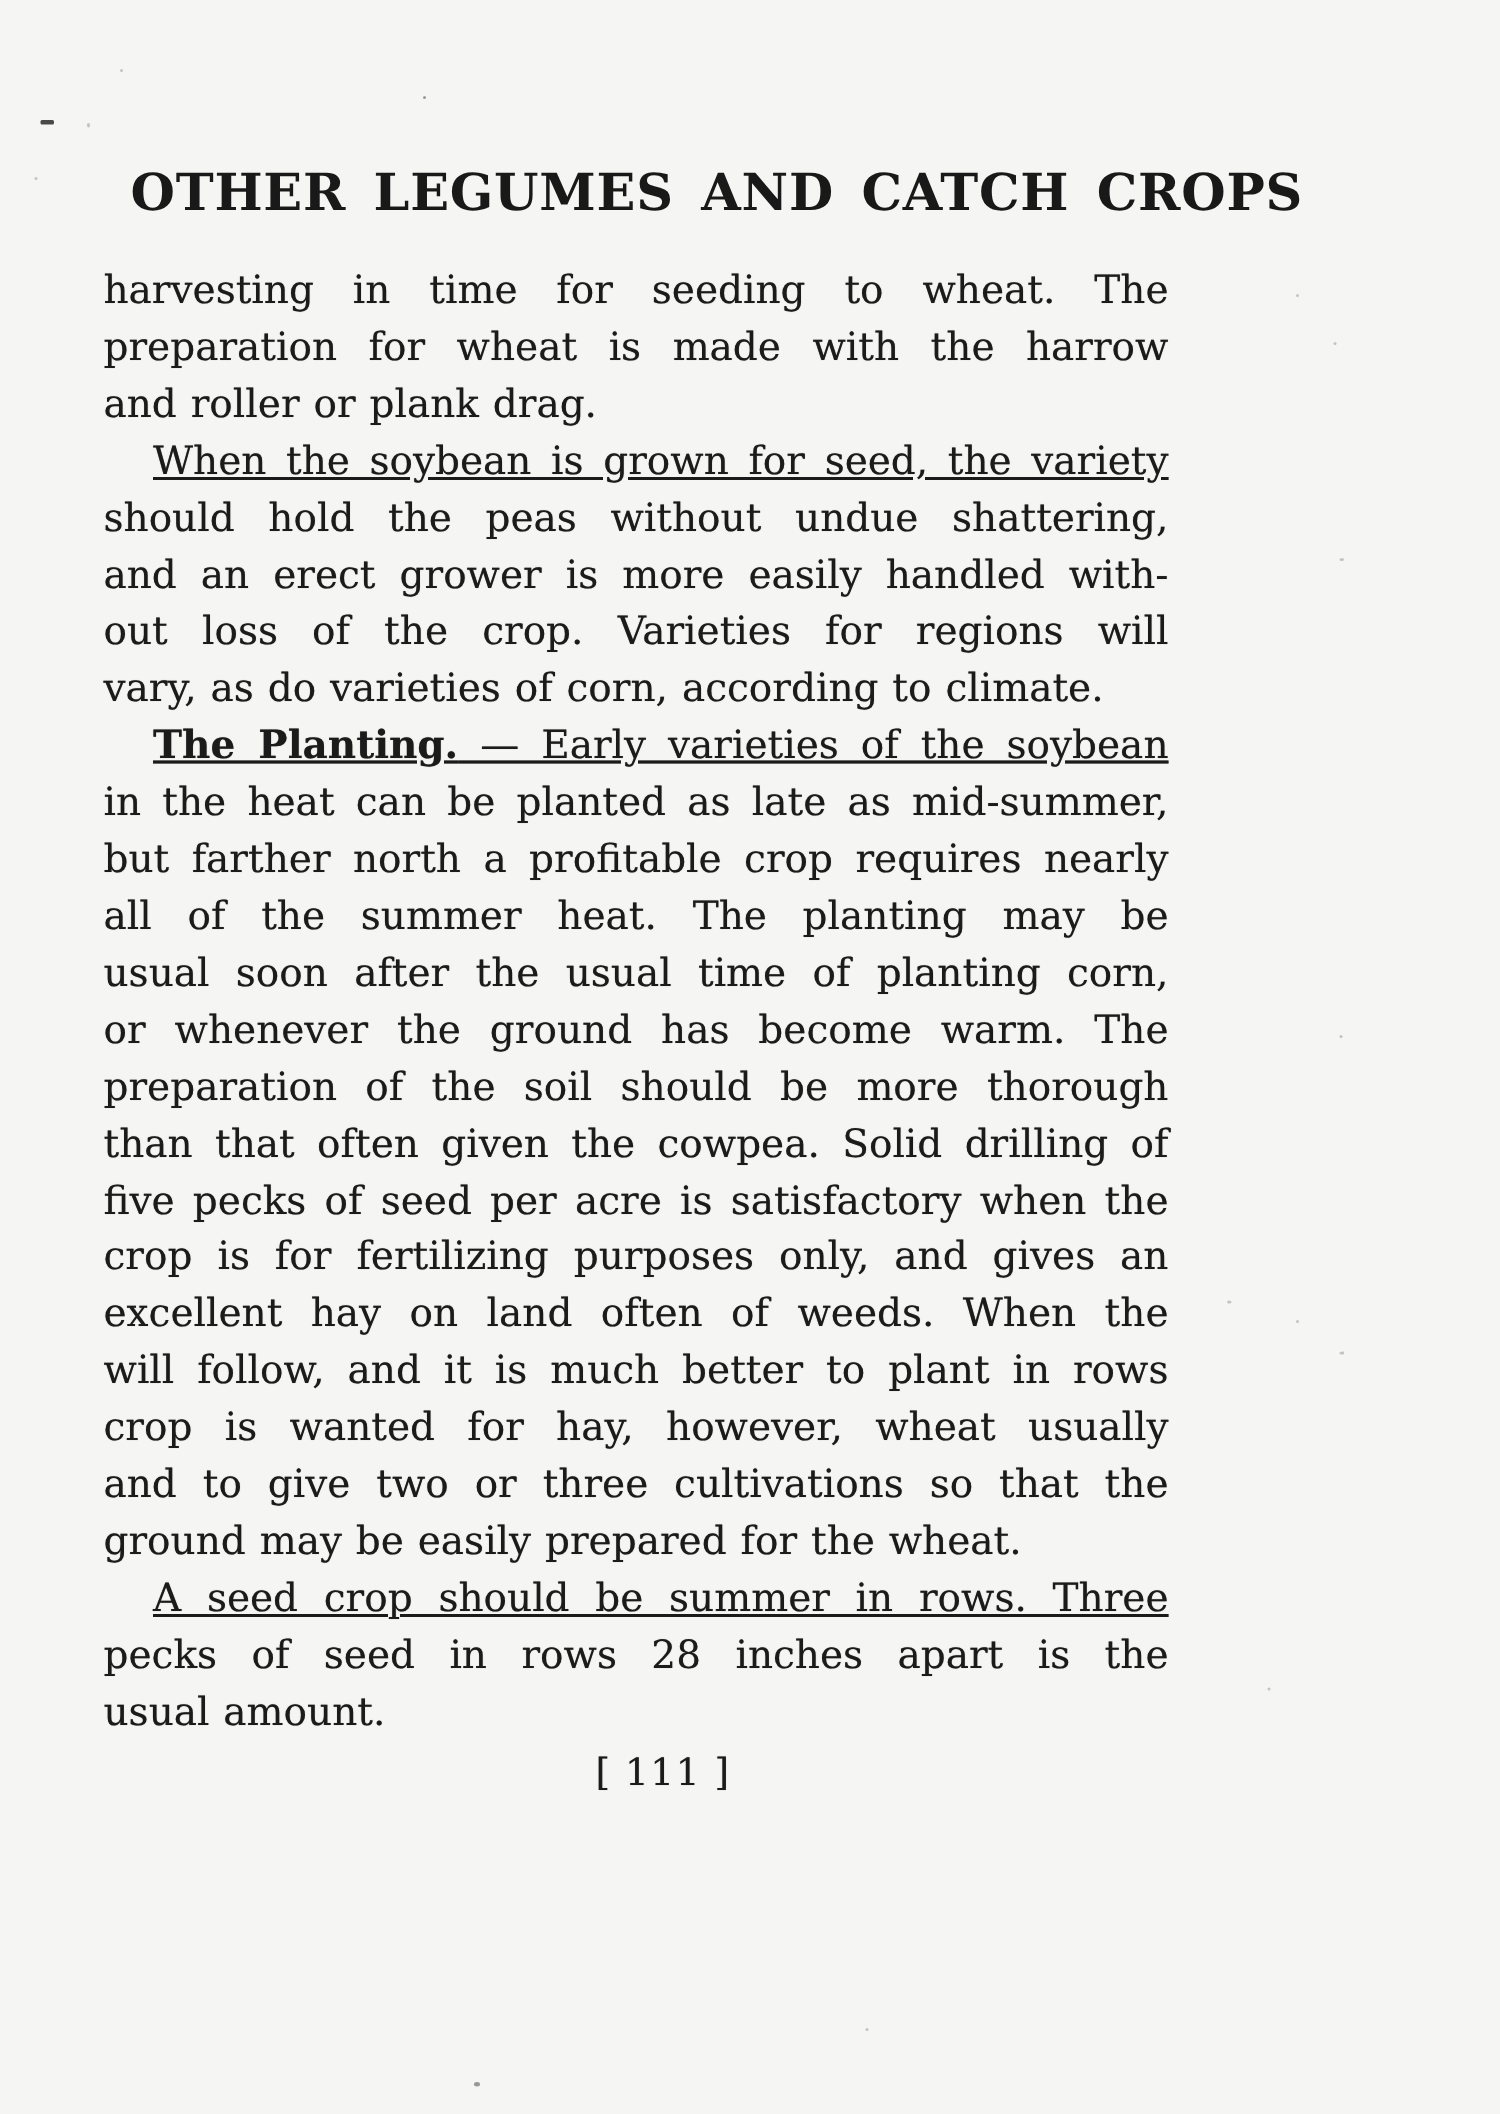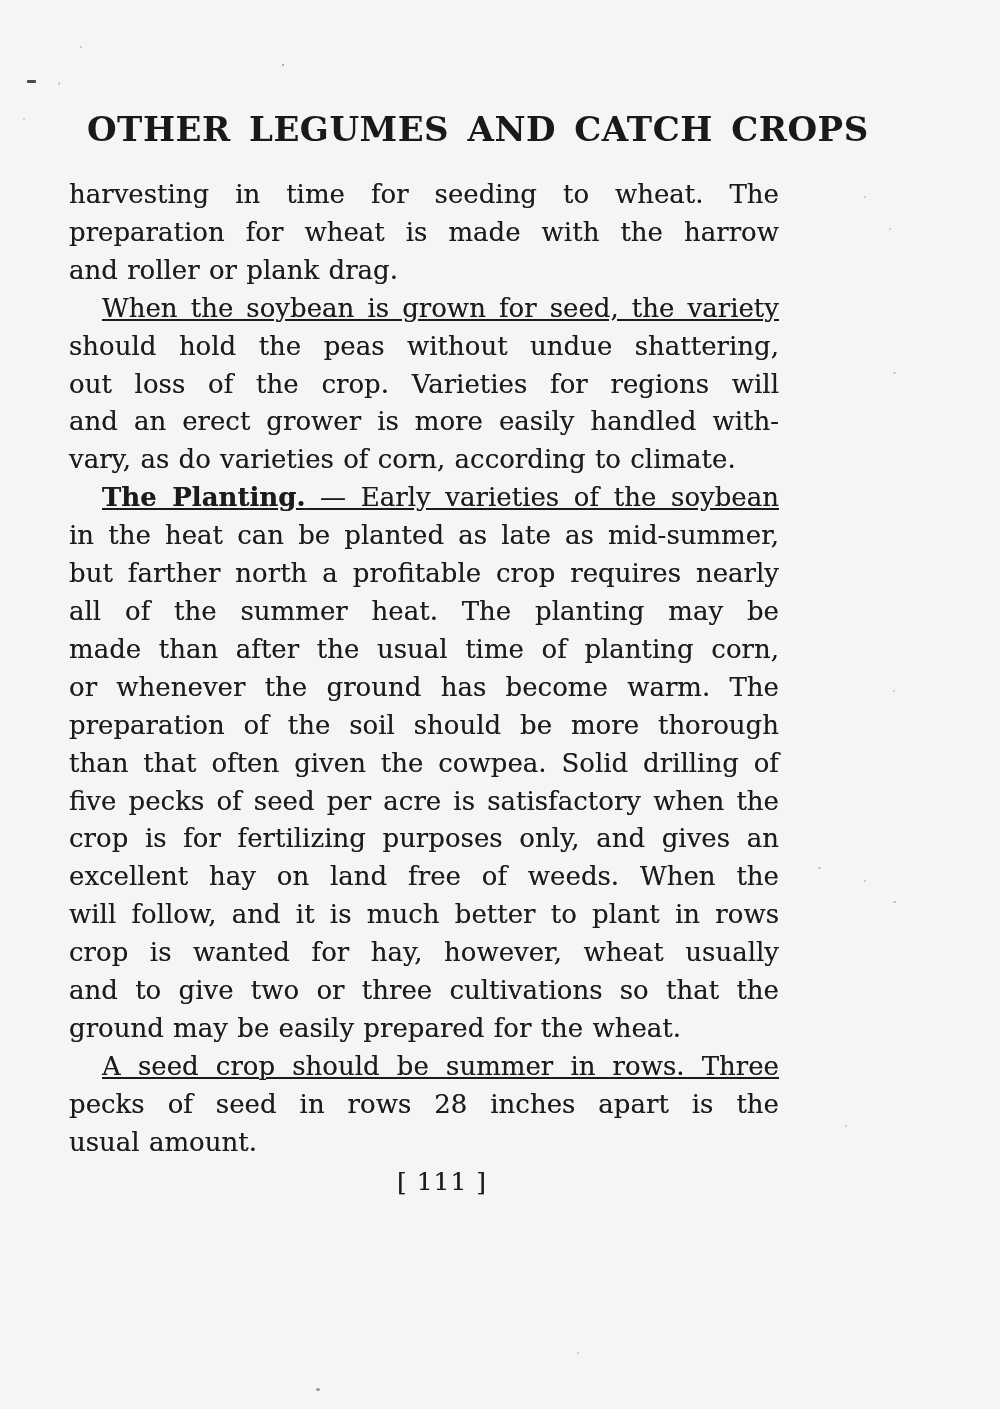--- a/index.html
+++ b/index.html
@@ -85,36 +85,36 @@
 
   <div class="text-block" id="paragraphs">
       <div class="para">
         <div class="line">harvesting in time for seeding to wheat. The</div>
         <div class="line">preparation for wheat is made with the harrow</div>
         <div class="line last">and roller or plank drag.</div>
       </div>
       <div class="para indent">
         <div class="line">When the soybean is grown for seed, the variety</div>
         <div class="line">should hold the peas without undue shattering,</div>
+        <div class="line">and an erect grower is more easily handled with-</div>
         <div class="line">out loss of the crop. Varieties for regions will</div>
-        <div class="line">and an erect grower is more easily handled with-</div>
         <div class="line last">vary, as do varieties of corn, according to climate.</div>
       </div>
       <div class="para indent">
         <div class="line"><span class="bold">The Planting.</span><span> — Early varieties of the soybean</span></div>
         <div class="line">in the heat can be planted as late as mid-summer,</div>
         <div class="line">but farther north a profitable crop requires nearly</div>
         <div class="line">all of the summer heat. The planting may be</div>
-        <div class="line">made than after the usual time of planting corn,</div>
+        <div class="line">usual soon after the usual time of planting corn,</div>
         <div class="line">or whenever the ground has become warm. The</div>
         <div class="line">preparation of the soil should be more thorough</div>
         <div class="line">than that often given the cowpea. Solid drilling of</div>
         <div class="line">five pecks of seed per acre is satisfactory when the</div>
         <div class="line">crop is for fertilizing purposes only, and gives an</div>
-        <div class="line">excellent hay on land free of weeds. When the</div>
+        <div class="line">excellent hay on land often of weeds. When the</div>
         <div class="line">will follow, and it is much better to plant in rows</div>
         <div class="line">crop is wanted for hay, however, wheat usually</div>
         <div class="line">and to give two or three cultivations so that the</div>
         <div class="line last">ground may be easily prepared for the wheat.</div>
       </div>
       <div class="para indent">
         <div class="line">A seed crop should be summer in rows. Three</div>
         <div class="line">pecks of seed in rows 28 inches apart is the</div>
         <div class="line last">usual amount.</div>
       </div>

